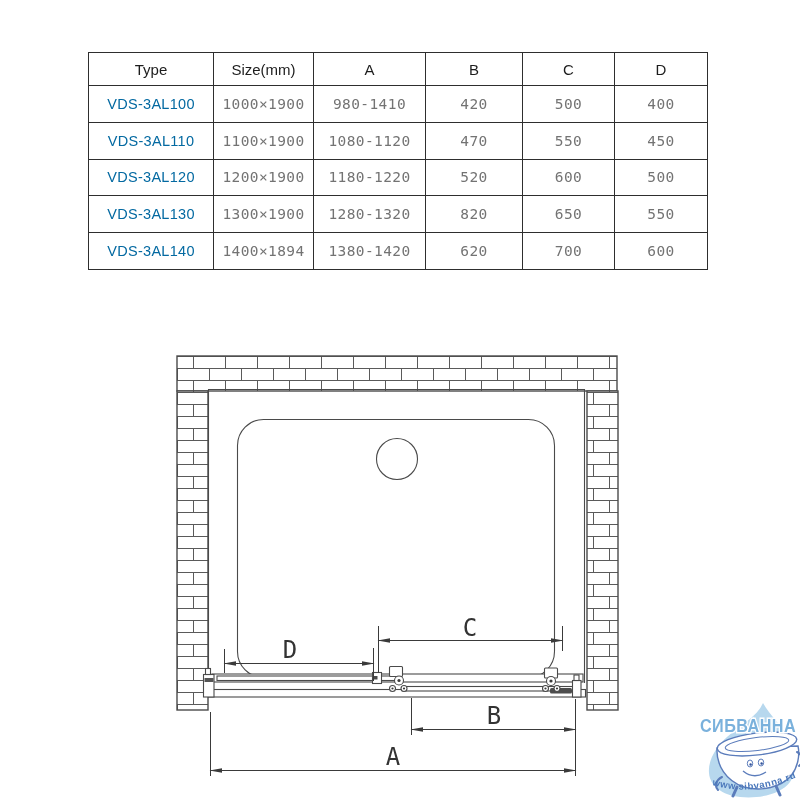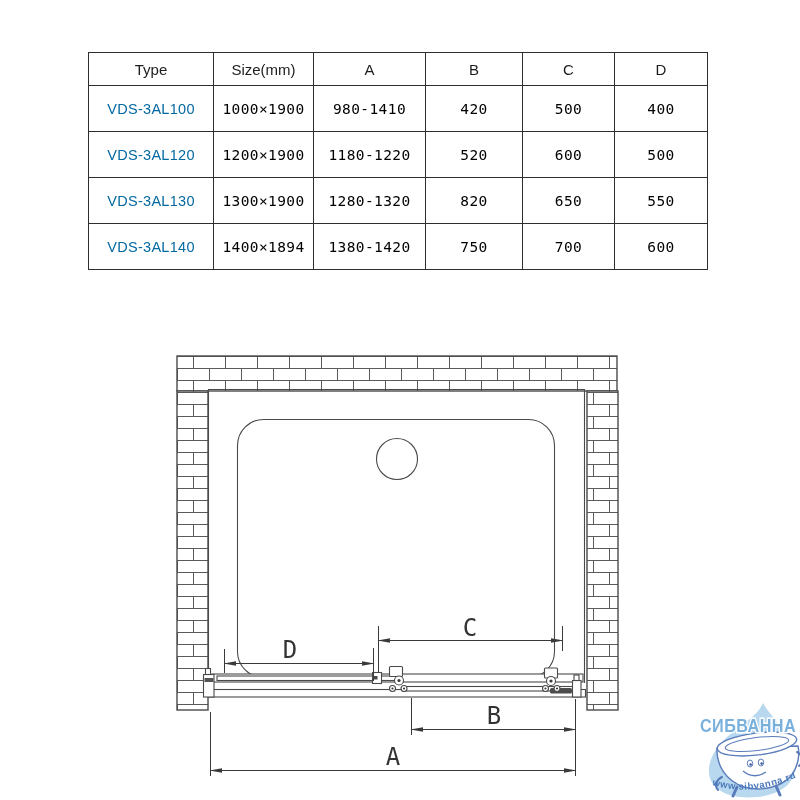--- a/index.html
+++ b/index.html
@@ -9,21 +9,21 @@
 
   
   table.spec{position:absolute;left:88px;top:52px;width:619px;height:218px;
     border-collapse:collapse;table-layout:fixed;background:#fff;}
   table.spec,
   table.spec th, table.spec td{border:1.4px solid #2e2e2e;}
   table.spec th{font-family:"Liberation Sans",sans-serif;font-size:15px;font-weight:normal;
     color:#1d1d1d;text-align:center;vertical-align:middle;height:32px;padding:0;}
   table.spec td{text-align:center;vertical-align:middle;padding:0;height:31px;}
   td.type-cell{font-family:"Liberation Sans",sans-serif;font-size:14.5px;color:#0369a1;letter-spacing:.3px;}
-  td.num-cell{font-family:"DejaVu Sans Mono",monospace;font-size:14.5px;color:#000000;letter-spacing:.4px;}
+  td.num-cell{font-family:"DejaVu Sans Mono",monospace;font-size:14.5px;color:#737373;letter-spacing:.4px;}
   col.c-type{width:125px}col.c-size{width:100px}col.c-a{width:112px}
   col.c-b{width:97px}col.c-c{width:92px}col.c-d{width:93px}
 
   
   svg.drawing{position:absolute;left:0;top:0;width:800px;height:800px;}
   .ln{stroke:#4a4a4a;stroke-width:1.1;fill:none;}
   .lnw{stroke:#4a4a4a;stroke-width:1.1;fill:#ffffff;}
   .dim{stroke:#3a3a3a;stroke-width:1;fill:none;}
   .dim-label{font-family:"DejaVu Sans Mono",monospace;font-size:24px;fill:#333;}
   .brand-text{font-family:"Liberation Sans",sans-serif;font-size:19px;font-weight:bold;
@@ -58,40 +58,48 @@
     <tbody>
       <tr>
         <td class="type-cell">VDS-3AL100</td>
         <td class="num-cell">1000×1900</td>
         <td class="num-cell">980-1410</td>
         <td class="num-cell">420</td>
         <td class="num-cell">500</td>
         <td class="num-cell">400</td>
       </tr>
       <tr>
+        <td class="type-cell">VDS-3AL110</td>
+        <td class="num-cell">1100×1900</td>
+        <td class="num-cell">1080-1120</td>
+        <td class="num-cell">470</td>
+        <td class="num-cell">550</td>
+        <td class="num-cell">450</td>
+      </tr>
+      <tr>
         <td class="type-cell">VDS-3AL120</td>
         <td class="num-cell">1200×1900</td>
         <td class="num-cell">1180-1220</td>
         <td class="num-cell">520</td>
         <td class="num-cell">600</td>
         <td class="num-cell">500</td>
       </tr>
       <tr>
         <td class="type-cell">VDS-3AL130</td>
         <td class="num-cell">1300×1900</td>
         <td class="num-cell">1280-1320</td>
         <td class="num-cell">820</td>
         <td class="num-cell">650</td>
         <td class="num-cell">550</td>
       </tr>
       <tr>
         <td class="type-cell">VDS-3AL140</td>
         <td class="num-cell">1400×1894</td>
         <td class="num-cell">1380-1420</td>
-        <td class="num-cell">750</td>
+        <td class="num-cell">620</td>
         <td class="num-cell">700</td>
         <td class="num-cell">600</td>
       </tr>
     </tbody>
   </table>
 
   <svg class="drawing" viewBox="0 0 800 800">
     <defs>
       <pattern id="brick" width="32" height="24" patternUnits="userSpaceOnUse" patternTransform="translate(177,356)">
         <rect width="32" height="24" fill="#ffffff"></rect>

